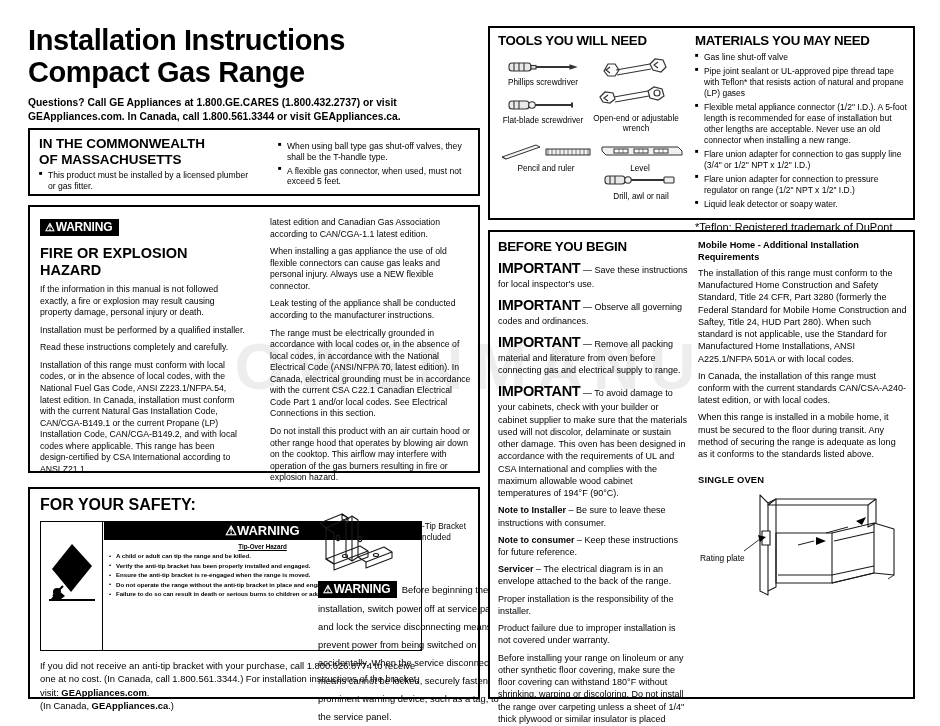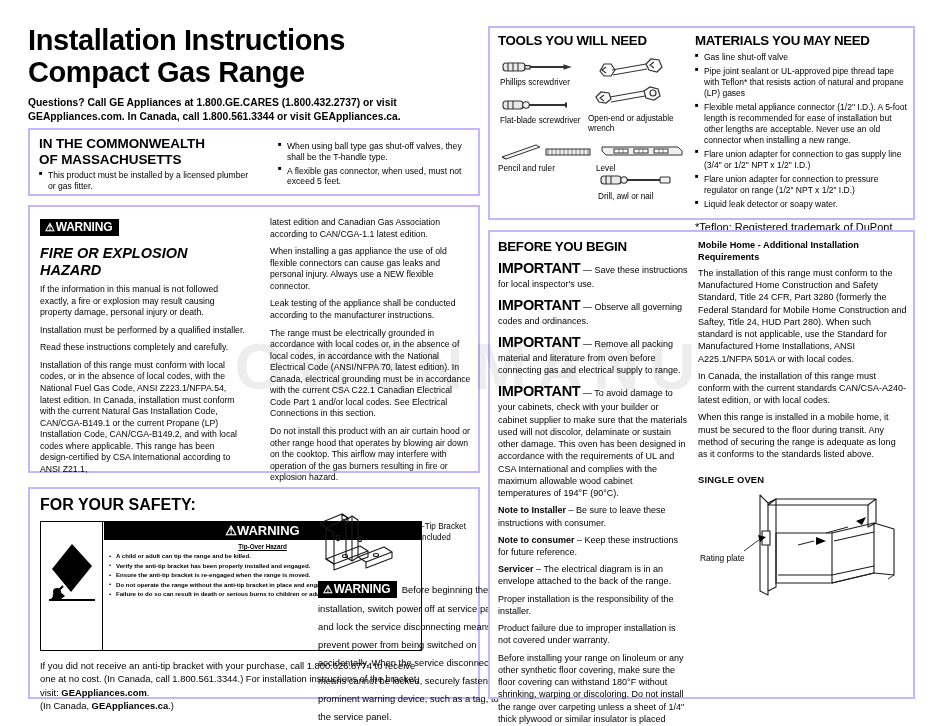--- a/index.html
+++ b/index.html
@@ -12,21 +12,21 @@
 
   
   .watermark{
     position:absolute;left:0;top:330px;width:940px;text-align:center;
     font-family:"Liberation Sans",sans-serif;font-weight:700;font-size:64px;
     letter-spacing:10px;color:rgba(0,0,0,0.07);white-space:nowrap;
     pointer-events:none;z-index:5;
   }
 
   
-  .box{position:absolute;border:2px solid #c4b5fd;box-sizing:border-box;background:#fff;}
+  .box{position:absolute;border:2px solid #000000;box-sizing:border-box;background:#fff;}
   h1.title{
     position:absolute;left:28px;top:24px;margin:0;
     font-size:29px;font-weight:700;line-height:1.12;letter-spacing:-0.4px;
   }
   .questions{
     position:absolute;left:28px;top:96px;width:450px;
     font-size:10.3px;font-weight:700;line-height:1.38;
   }
 
   
@@ -39,21 +39,21 @@
 
   
   #fire{left:28px;top:205px;width:452px;height:268px;}
   .warnbar{
     display:inline-block;background:#000;color:#fff;font-weight:700;
     padding:2px 7px 3px 5px;font-size:12px;letter-spacing:-0.2px;line-height:1;
   }
   .warnbar .tri{font-size:11px;margin-right:1px;}
   #fire .colL{position:absolute;left:10px;top:10px;width:205px;}
   #fire .colR{position:absolute;left:240px;top:10px;width:202px;}
-  .fire-h{font-size:14.5px;font-weight:700;line-height:1.14;margin:9px 0 6px 0;font-style:italic;}
+  .fire-h{font-size:14.5px;font-weight:700;line-height:1.14;margin:9px 0 6px 0;}
   .p{font-size:8.7px;line-height:1.33;margin:0 0 6px 0;text-align:left;}
 
   
   #safety{left:28px;top:487px;width:452px;height:212px;}
   .safety-h{position:absolute;left:10px;top:7px;font-size:16px;font-weight:700;}
   .tipbox{position:absolute;left:10px;top:32px;width:382px;height:130px;border:1px solid #000;box-sizing:border-box;}
   .tip-ico{position:absolute;left:0;top:0;width:62px;height:128px;border-right:1px solid #000;box-sizing:border-box;}
   .tip-body{position:absolute;left:63px;top:0;right:0;bottom:0;}
   .tip-warn{background:#000;color:#fff;text-align:center;font-weight:700;font-size:13px;padding:2px 0 3px;line-height:1;}
   .tip-sub{text-align:center;font-size:6.3px;font-weight:700;text-decoration:underline;margin:3px 0 2px;}
@@ -63,21 +63,21 @@
   .bracket-label{position:absolute;left:378px;top:33px;width:96px;font-size:8.2px;line-height:1.3;}
   .w2{position:absolute;left:288px;top:90px;width:186px;}
   .w2 .txt{font-size:9.4px;line-height:1.42;margin-top:1px;}
 
   
   #tools{left:488px;top:26px;width:427px;height:194px;}
   #tools .tcol{position:absolute;left:8px;top:6px;width:186px;}
   #tools .mcol{position:absolute;left:205px;top:6px;width:212px;}
   .sec-h{font-size:13.3px;font-weight:700;letter-spacing:-0.3px;line-height:1.1;}
   .tool-grid{position:relative;height:160px;margin-top:4px;}
-  .tool-cell{position:absolute;text-align:left;font-size:8.2px;line-height:1.25;}
+  .tool-cell{position:absolute;text-align:center;font-size:8.2px;line-height:1.25;}
   .mbl{position:relative;padding-left:9px;font-size:8.5px;line-height:1.27;margin-top:3.5px;}
   .mbl:before{content:"\25A0";position:absolute;left:0;top:-0.5px;font-size:6px;}
   .teflon{font-size:11px;margin-top:11px;}
 
   
   #begin{left:488px;top:230px;width:427px;height:469px;}
   #begin .bcol{position:absolute;left:8px;top:8px;width:190px;}
   #begin .mcol2{position:absolute;left:208px;top:8px;width:209px;}
   .imp{font-size:9px;line-height:1.36;margin:0 0 5px 0;}
   .imp b{font-size:14.5px;font-weight:700;letter-spacing:-0.3px;}

